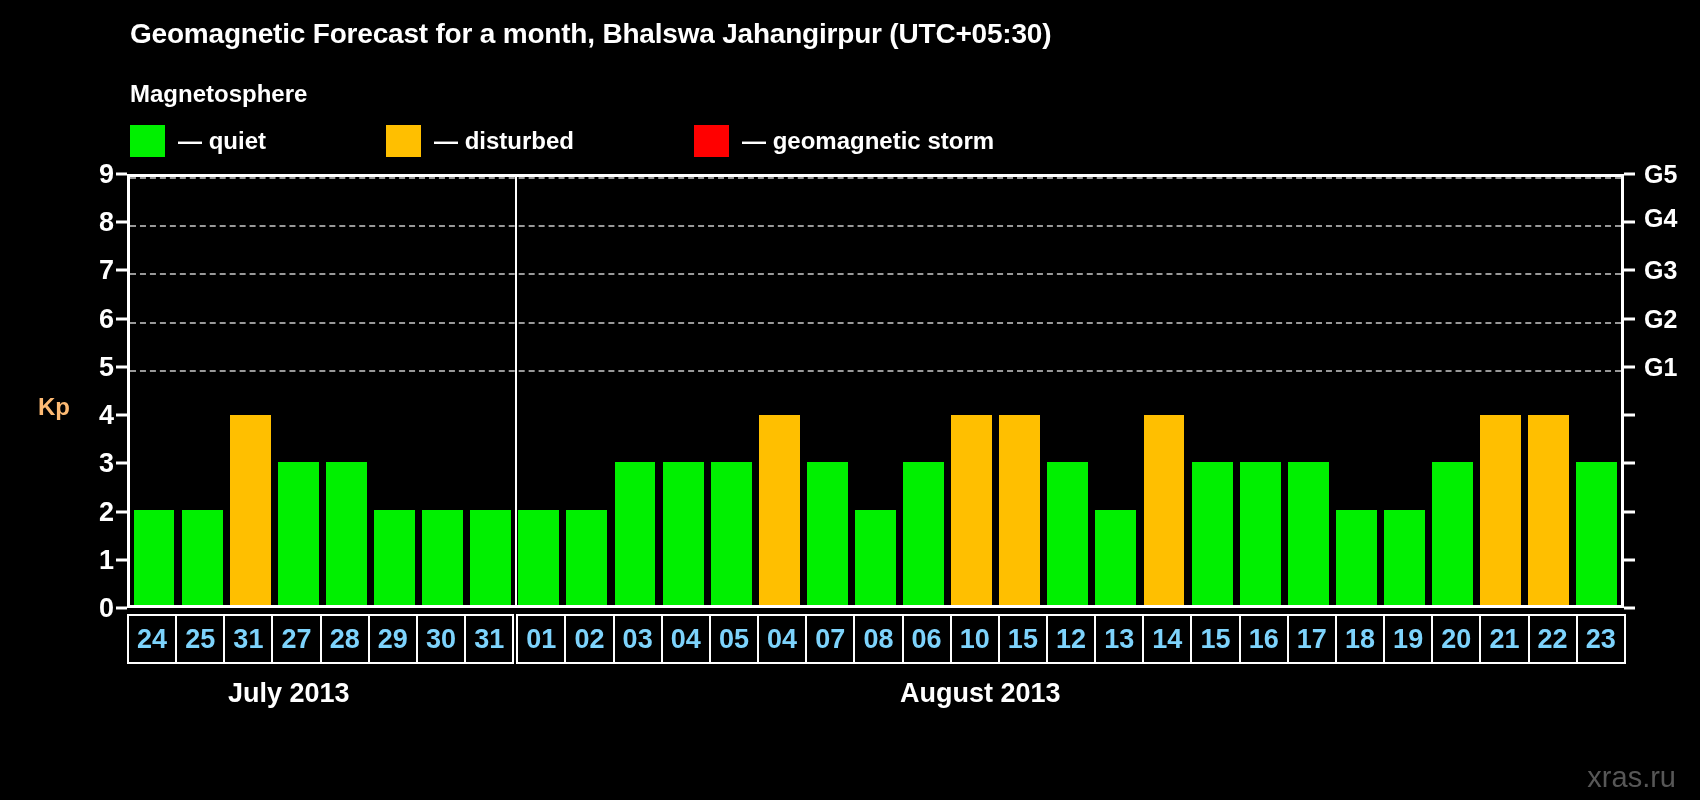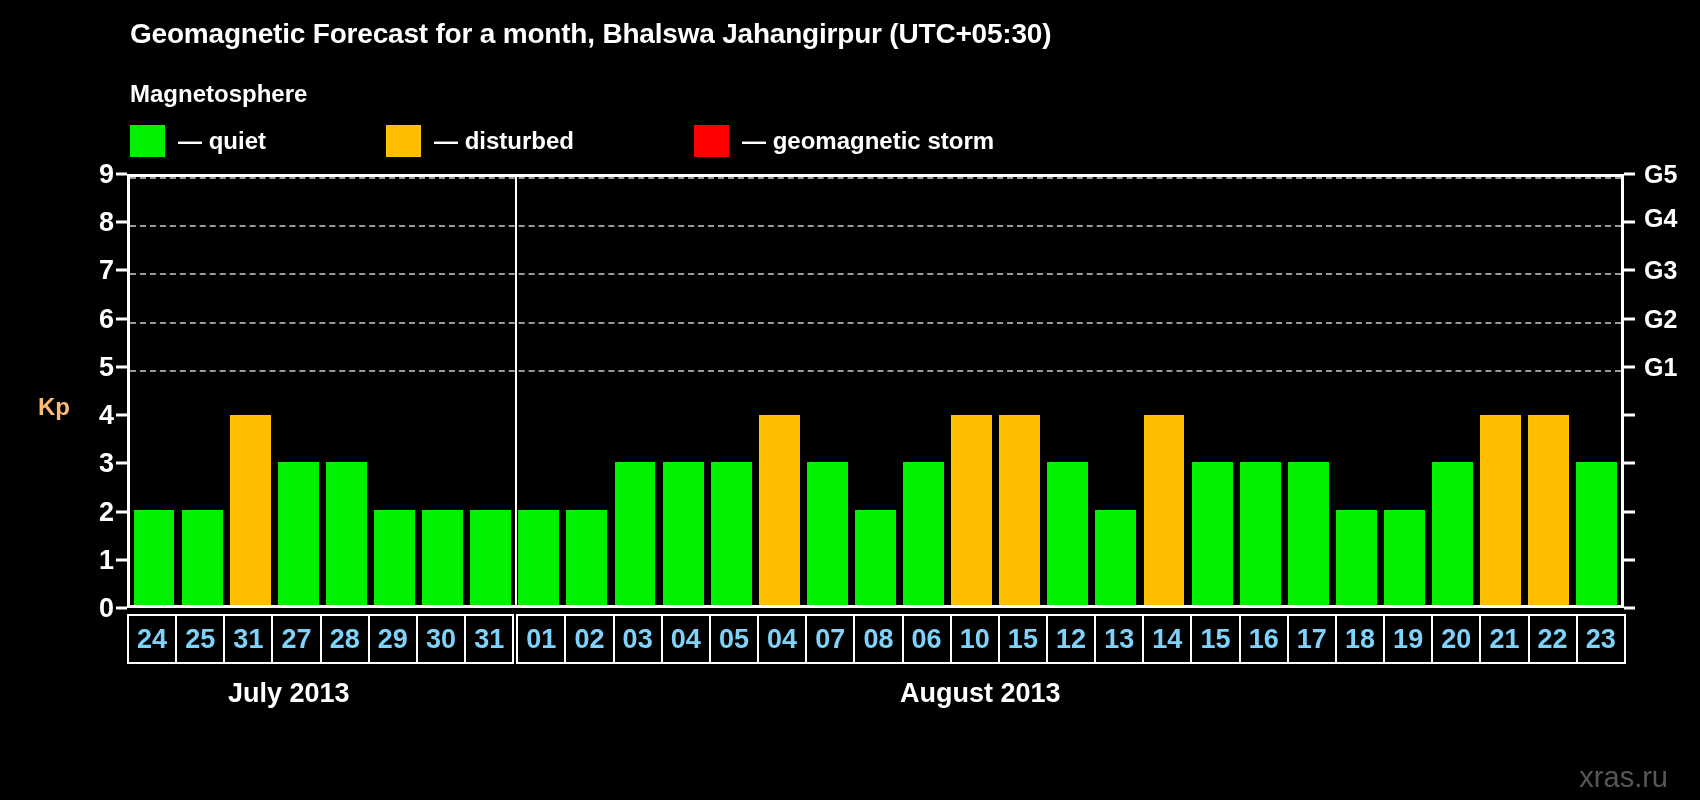--- a/index.html
+++ b/index.html
@@ -102,21 +102,21 @@
     font-size:27px;font-weight:bold;color:#7dd3fc;background:#000;
   }
   .daycell.gapafter{margin-right:2px;}
 
   .month-cap{
     position:absolute;top:678px;
     font-size:27px;font-weight:bold;color:#fff;white-space:nowrap;
   }
 
   .watermark{
-    position:absolute;right:32px;bottom:6px;
+    position:absolute;right:24px;bottom:6px;
     font-size:29px;color:#575757;font-weight:normal;
   }
 </style>
 </head>
 <body>
 
 <div id="stage">
 
   <div class="title">Geomagnetic Forecast for a month, Bhalswa Jahangirpur (UTC+05:30)</div>
 

